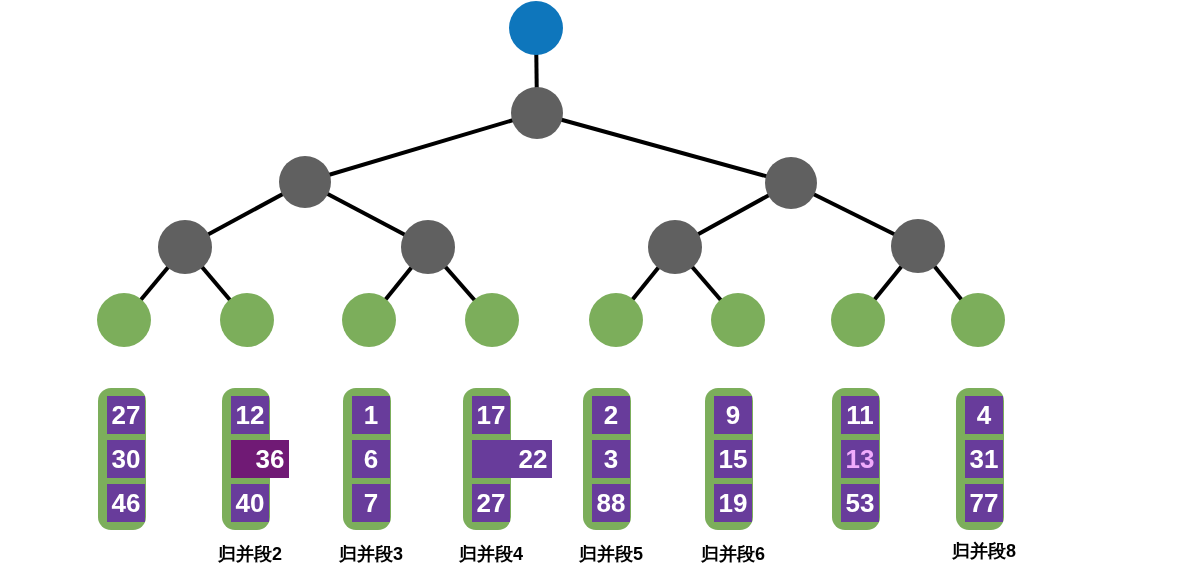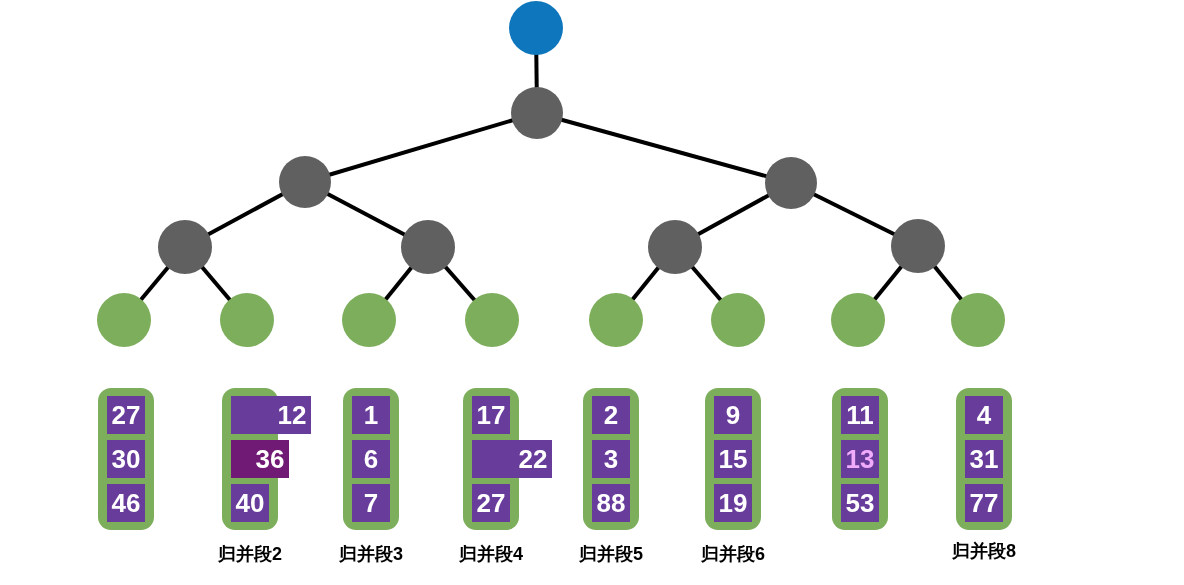--- a/index.html
+++ b/index.html
@@ -8,21 +8,21 @@
     width: 1184px;
     height: 585px;
     background: #ffffff;
     overflow: hidden;
     font-family: "Liberation Sans", sans-serif;
   }
   .stage svg { position: absolute; left: 0; top: 0; }
   .segment { position: absolute; width: 56px; }
   .seg-box {
     box-sizing: border-box;
-    width: 56px;
+    width: 48px;
     height: 142px;
     border-radius: 13px;
     padding: 8px 9px;
     display: flex;
     flex-direction: column;
     justify-content: space-between;
   }
   .cell {
     width: 38px;
     height: 38px;
@@ -83,21 +83,21 @@
   <div id="segments">
       <div class="segment" style="left: 98px; top: 388px;">
         <div class="seg-box" style="background: rgb(124, 174, 91);">
           <div class="cell" style="background: rgb(104, 60, 155); color: rgb(255, 255, 255);">27</div>
           <div class="cell" style="background: rgb(104, 60, 155); color: rgb(255, 255, 255);">30</div>
           <div class="cell" style="background: rgb(104, 60, 155); color: rgb(255, 255, 255);">46</div>
         </div>
       </div>
       <div class="segment" style="left: 222px; top: 388px;">
         <div class="seg-box" style="background: rgb(124, 174, 91);">
-          <div class="cell" style="background: rgb(104, 60, 155); color: rgb(255, 255, 255); padding-left: 42px;">12</div>
+          <div class="cell" style="background: rgb(104, 60, 155); color: rgb(255, 255, 255);">12</div>
           <div class="cell" style="background: #701a75; color: rgb(255, 255, 255); padding-left: 20px;">36</div>
           <div class="cell" style="background: rgb(104, 60, 155); color: rgb(255, 255, 255);">40</div>
         </div>
         <div class="seg-label" style="color: rgb(0, 0, 0); top: 154px;">归并段2</div>
       </div>
       <div class="segment" style="left: 343px; top: 388px;">
         <div class="seg-box" style="background: rgb(124, 174, 91);">
           <div class="cell" style="background: rgb(104, 60, 155); color: rgb(255, 255, 255);">1</div>
           <div class="cell" style="background: rgb(104, 60, 155); color: rgb(255, 255, 255);">6</div>
           <div class="cell" style="background: rgb(104, 60, 155); color: rgb(255, 255, 255);">7</div>

